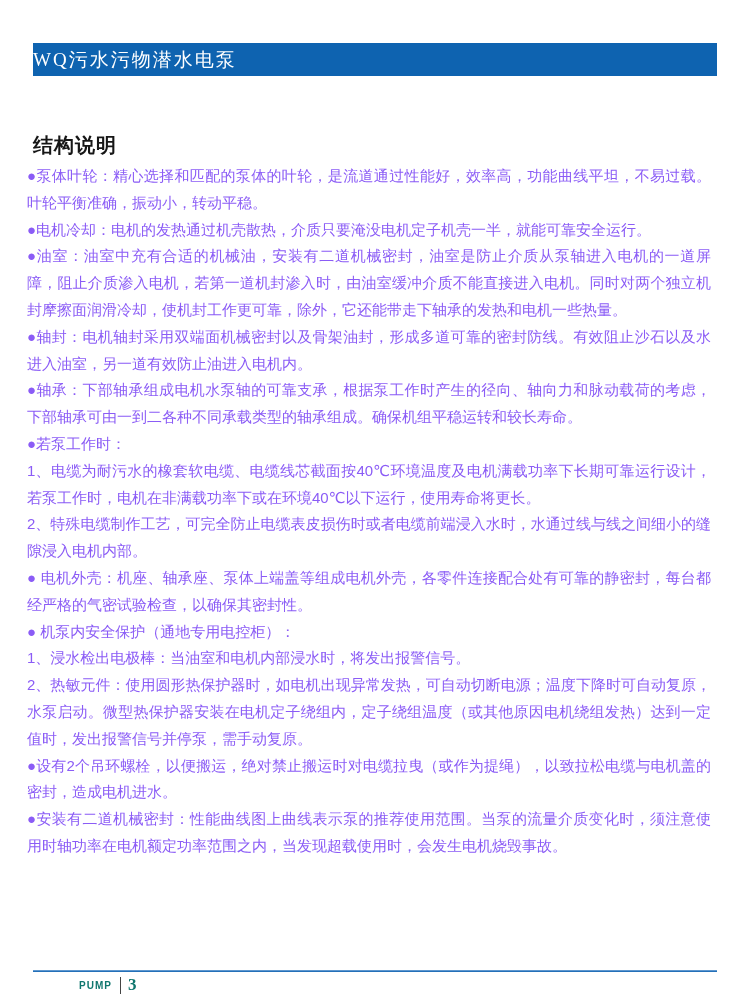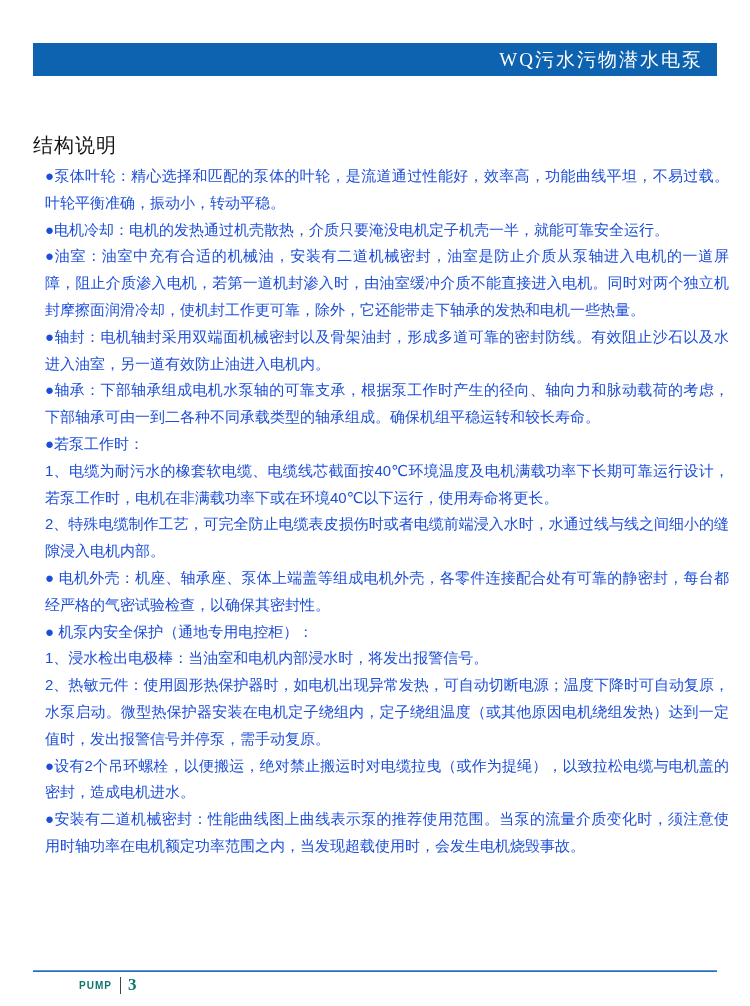--- a/index.html
+++ b/index.html
@@ -15,41 +15,40 @@
   .banner {
     position: absolute;
     left: 33px;
     top: 43px;
     width: 684px;
     height: 33px;
     background: #0e63b0;
     color: #ffffff;
     display: flex;
     align-items: center;
-    justify-content: flex-end;
     padding-right: 14px;
     font-size: 19px;
     letter-spacing: 2px;
     font-family: "Liberation Serif", "DejaVu Serif", serif;
   }
   .section-title {
     position: absolute;
     left: 33px;
     top: 132px;
     font-size: 20px;
-    font-weight: normal;
+    font-weight: bold;
     color: #161616;
     letter-spacing: 1px;
   }
   .content {
     position: absolute;
-    left: 45px;
+    left: 27px;
     top: 163px;
     width: 684px;
-    color: #1d4ed8;
+    color: #8b5cf6;
   }
   .content p.para {
     font-size: 15px;
     line-height: 26.8px;
     text-align: justify;
     text-justify: inter-ideograph;
     word-break: break-all;
   }
   .footer-line {
     position: absolute;

